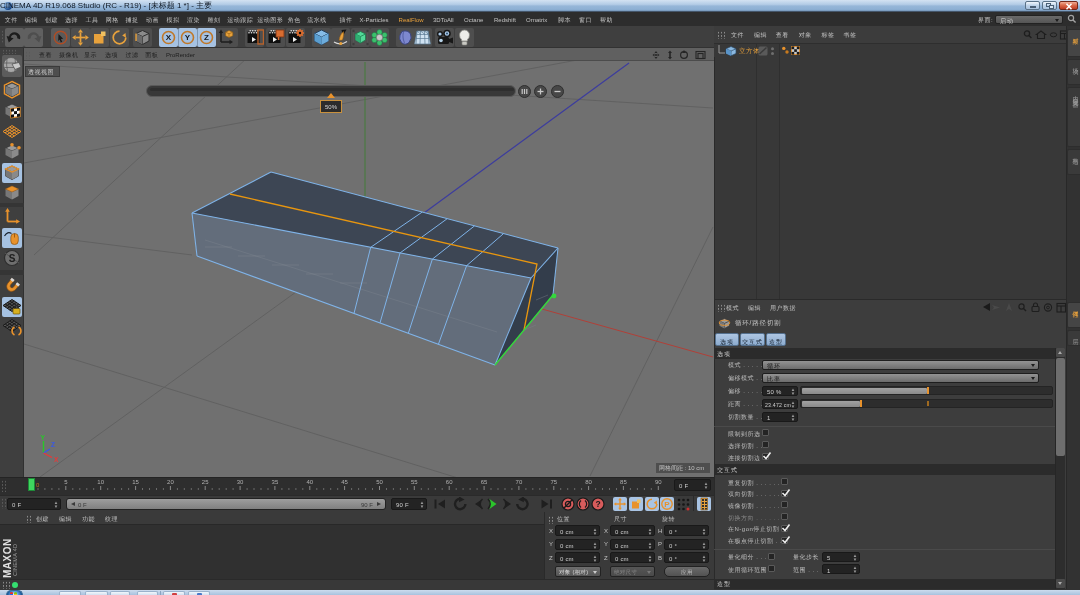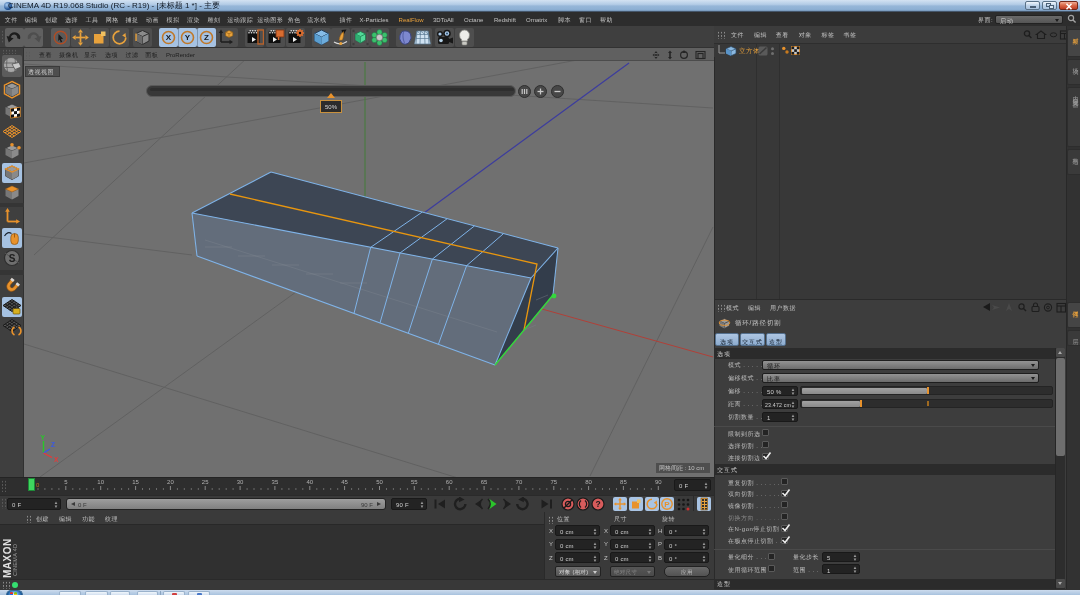--- a/index.html
+++ b/index.html
@@ -18,21 +18,21 @@
 .tab{height:13px;background:linear-gradient(#aec6e2,#8cabce);border:1px solid #54708e;border-radius:2px;color:#15202e;font-size:6px;text-align:center;padding-top:3.5px;letter-spacing:1px;}
 .pcirc{top:36px;width:13px;height:13px;border-radius:50%;background:#474747;border:1px solid #2e2e2e;}
 .tbtn{top:1px;height:4px;background:linear-gradient(#f2f7fc,#d2e0f0);border:1px solid #9ab2cc;border-bottom:none;border-radius:2px 2px 0 0;}
 </style>
 </head>
 <body>
 <div id="w">
 
 <div style="left:0;top:0;width:1080px;height:12px;background:linear-gradient(#d3e2f2 0%,#b3cce6 40%,#96b6d8 55%,#8db0d4 85%,#7697ba 100%);border-bottom:1px solid #45566a;"></div>
 <div style="left:4px;top:2px;width:8px;height:8px;border-radius:50%;background:radial-gradient(circle at 35% 35%,#a8ccf2,#1c4c8c 65%,#0a2a55);"></div>
-<div class="t" style="left:8px;top:2px;font-size:8px;color:#0e1722;">CINEMA 4D R19.068 Studio (RC - R19) - [未标题 1 *] - 主要</div>
+<div class="t" style="left:0;top:2px;font-size:8px;color:#0e1722;">CINEMA 4D R19.068 Studio (RC - R19) - [未标题 1 *] - 主要</div>
 <div style="left:1025px;top:1px;width:15px;height:9px;border-radius:2px;border:1px solid #5a7288;background:linear-gradient(#f2f7fc,#bed3e9 50%,#a8c1dd);"></div>
 <div style="left:1030px;top:6px;width:6px;height:2px;background:#4a5f75;"></div>
 <div style="left:1042px;top:1px;width:15px;height:9px;border-radius:2px;border:1px solid #5a7288;background:linear-gradient(#f2f7fc,#bed3e9 50%,#a8c1dd);"></div>
 <div style="left:1046px;top:3px;width:5px;height:4px;border:1px solid #4a5f75;"></div>
 <div style="left:1049px;top:4.5px;width:5px;height:4px;border:1px solid #4a5f75;background:#d7e5f2;"></div>
 <div style="left:1059px;top:1px;width:19px;height:9px;border-radius:2px;border:1px solid #73281a;background:linear-gradient(#f0ad96,#dc6c4c 45%,#bc3a22);"></div>
 <svg style="left:1064px;top:2.5px" width="10" height="7" viewBox="0 0 10 7">
       <g stroke="#fff" stroke-width="1.5">
         <line x1="2.5" y1="0.8" x2="7.5" y2="6.2"></line>
         <line x1="7.5" y1="0.8" x2="2.5" y2="6.2"></line>

